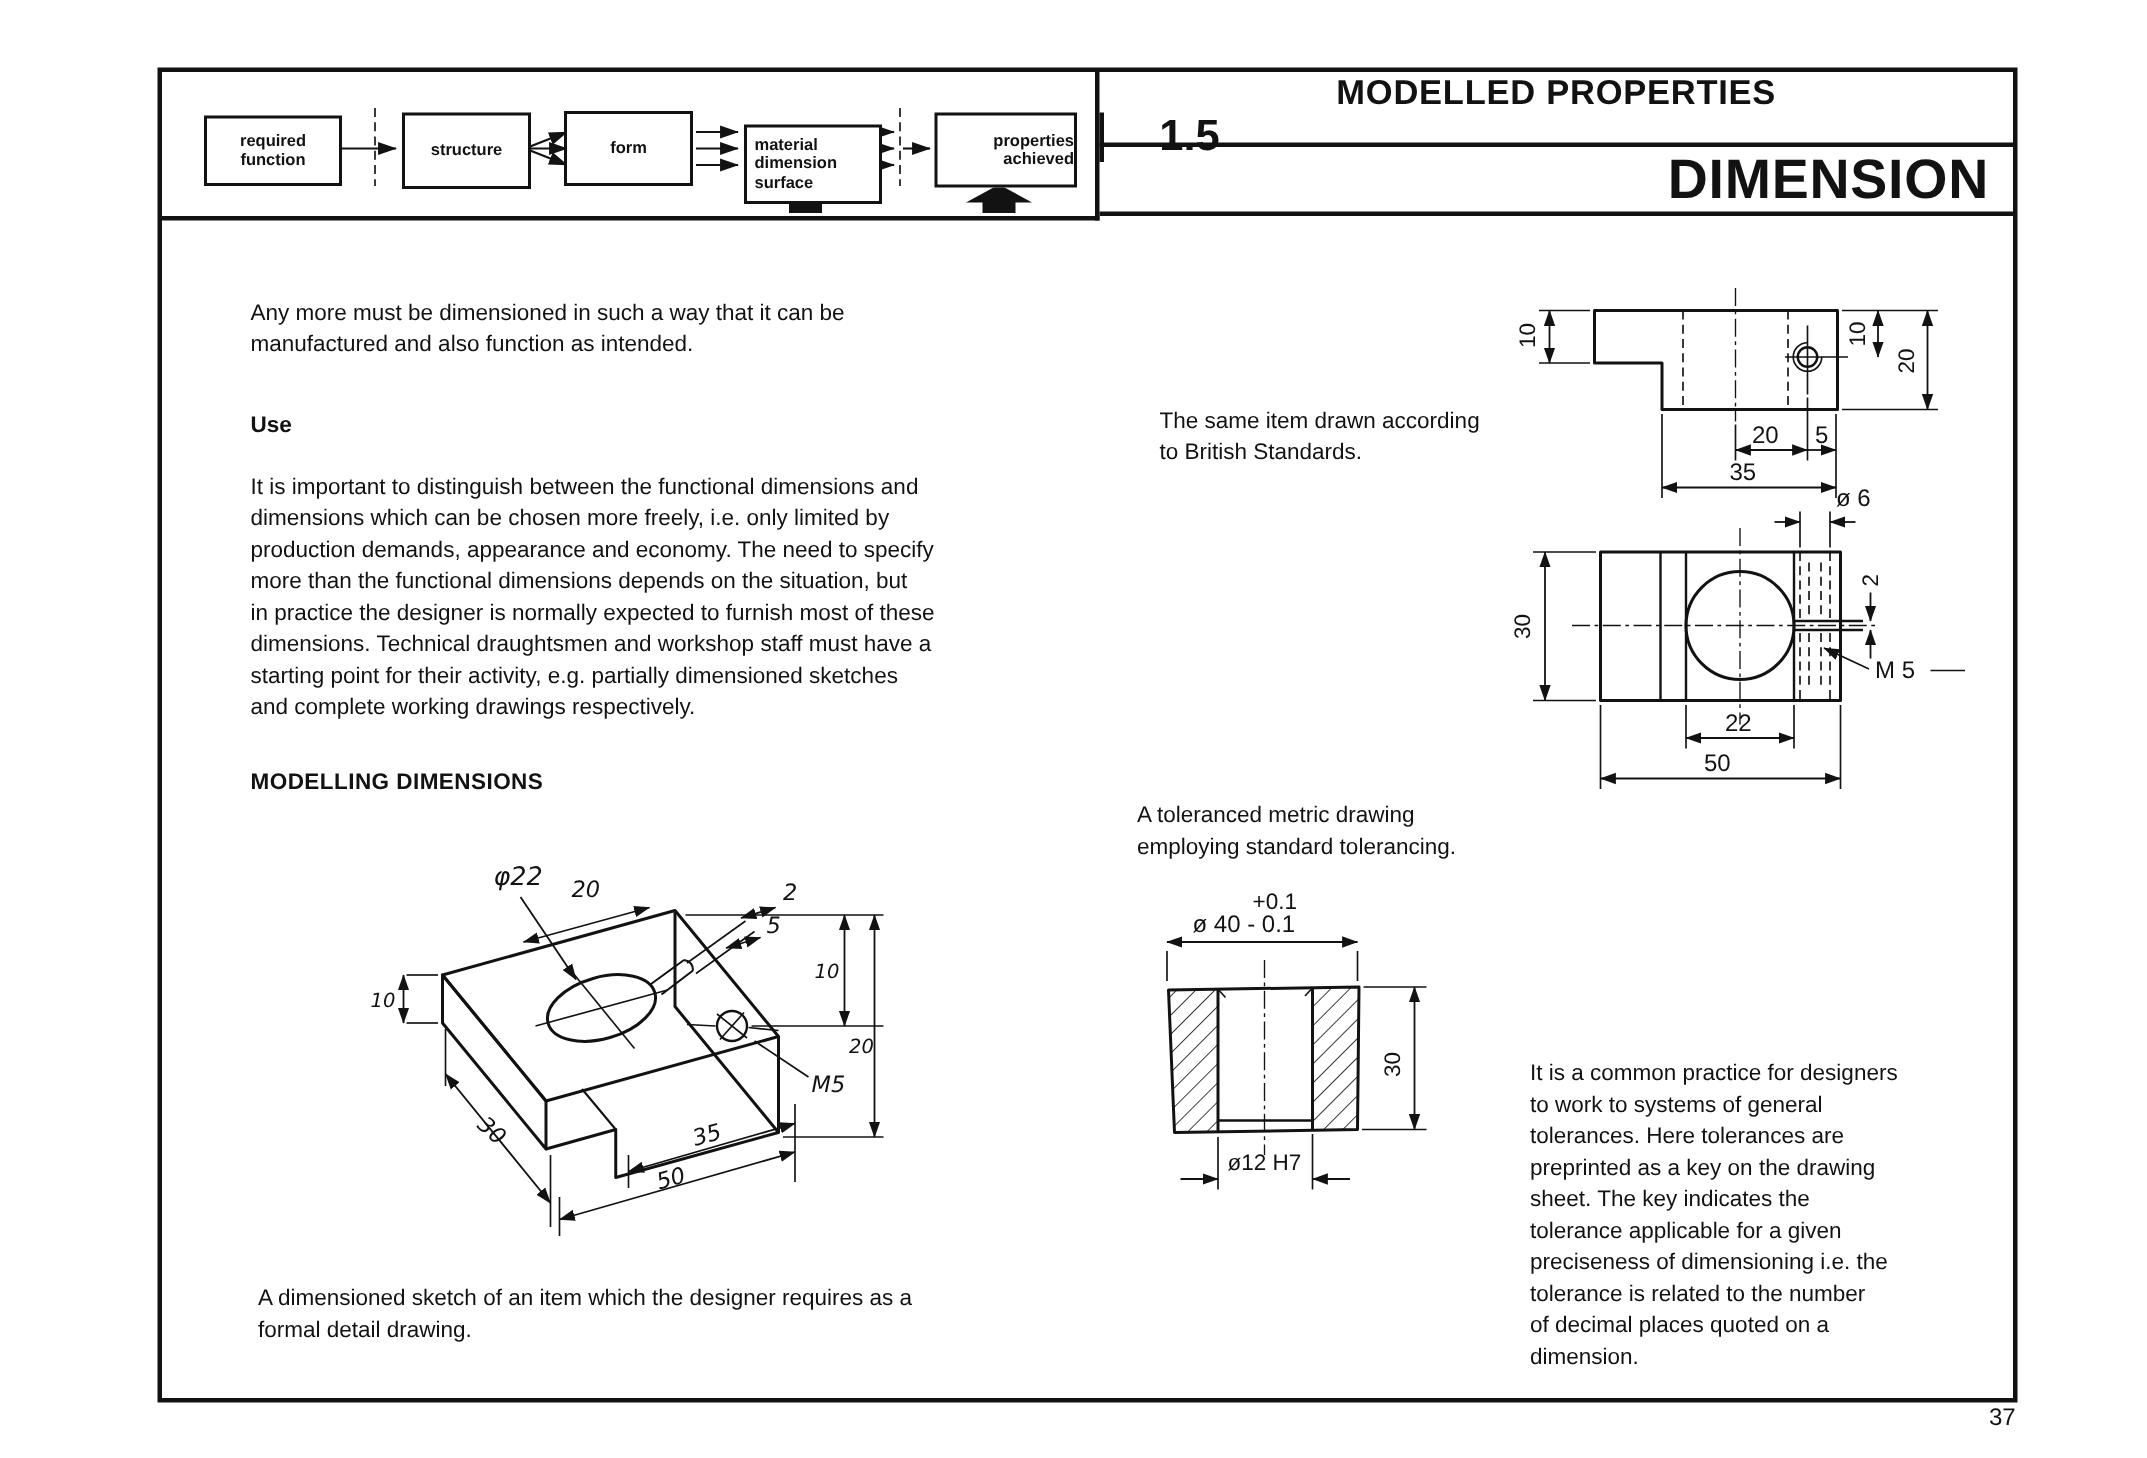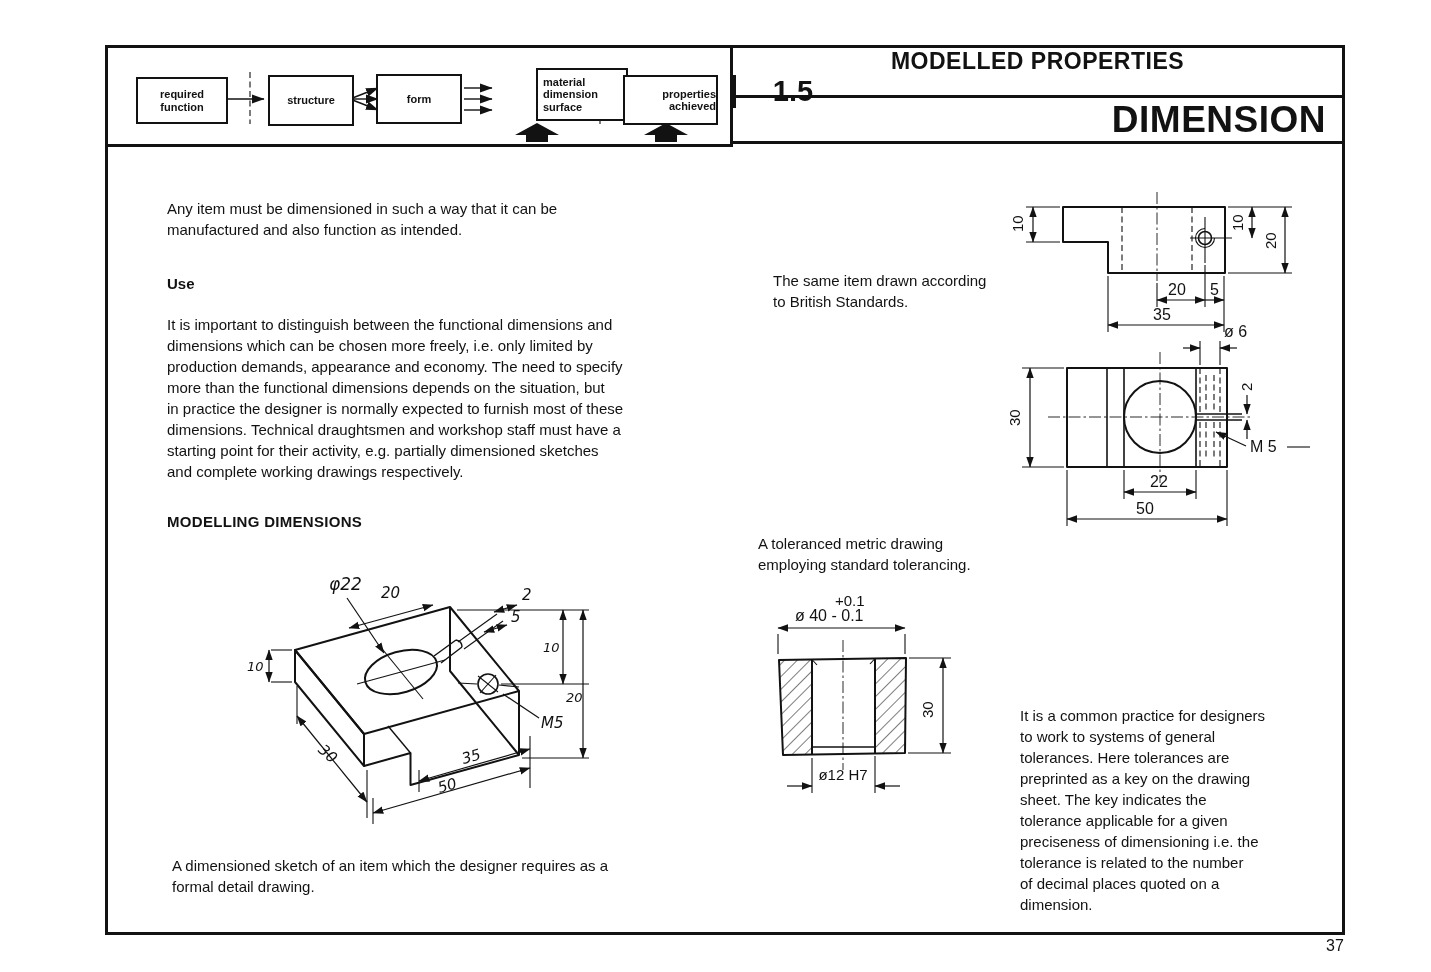--- a/index.html
+++ b/index.html
@@ -76,38 +76,38 @@
       <div class="flow-box fb-center" style="left:28px;top:29px;width:88px;height:43px;">
         <div class="lbl pre">required
 function</div>
       </div>
       <div class="flow-box fb-center" style="left:160px;top:27px;width:82px;height:47px;">
         <div class="lbl pre">structure</div>
       </div>
       <div class="flow-box fb-center" style="left:256px;top:26px;width:82px;height:46px;margin-left:12px;">
         <div class="lbl pre">form</div>
       </div>
-      <div class="flow-box fb-left" style="left:388px;top:20px;width:83px;height:49px;margin-left:40px;">
+      <div class="flow-box fb-left" style="left:388px;top:35px;width:83px;height:49px;">
         <div class="lbl pre">material
 dimension
 surface</div>
       </div>
       <div class="flow-box fb-left" style="left:515px;top:27px;width:86px;height:46px;text-align:right;">
         <div class="lbl pre">properties
 achieved</div>
       </div>
     </div>
 
     <div class="title-row1">
       <div class="title-main">MODELLED PROPERTIES</div>
       <div class="code-box">1.5</div>
     </div>
     <div class="title-row2">DIMENSION</div>
 
-    <div class="txt pre" style="left:59px;top:150px;width:480px;">Any item must be dimensioned in such a way that it can be
+    <div class="txt pre" style="left:59px;top:150px;width:480px;">Any more must be dimensioned in such a way that it can be
 manufactured and also function as intended.</div>
     <div class="hd" style="left:59px;top:227px;">Use</div>
     <div class="txt pre" style="left:59px;top:266px;width:545px;">It is important to distinguish between the functional dimensions and
 dimensions which can be chosen more freely, i.e. only limited by
 production demands, appearance and economy. The need to specify
 more than the functional dimensions depends on the situation, but
 in practice the designer is normally expected to furnish most of these
 dimensions. Technical draughtsmen and workshop staff must have a
 starting point for their activity, e.g. partially dimensioned sketches
 and complete working drawings respectively.</div>

